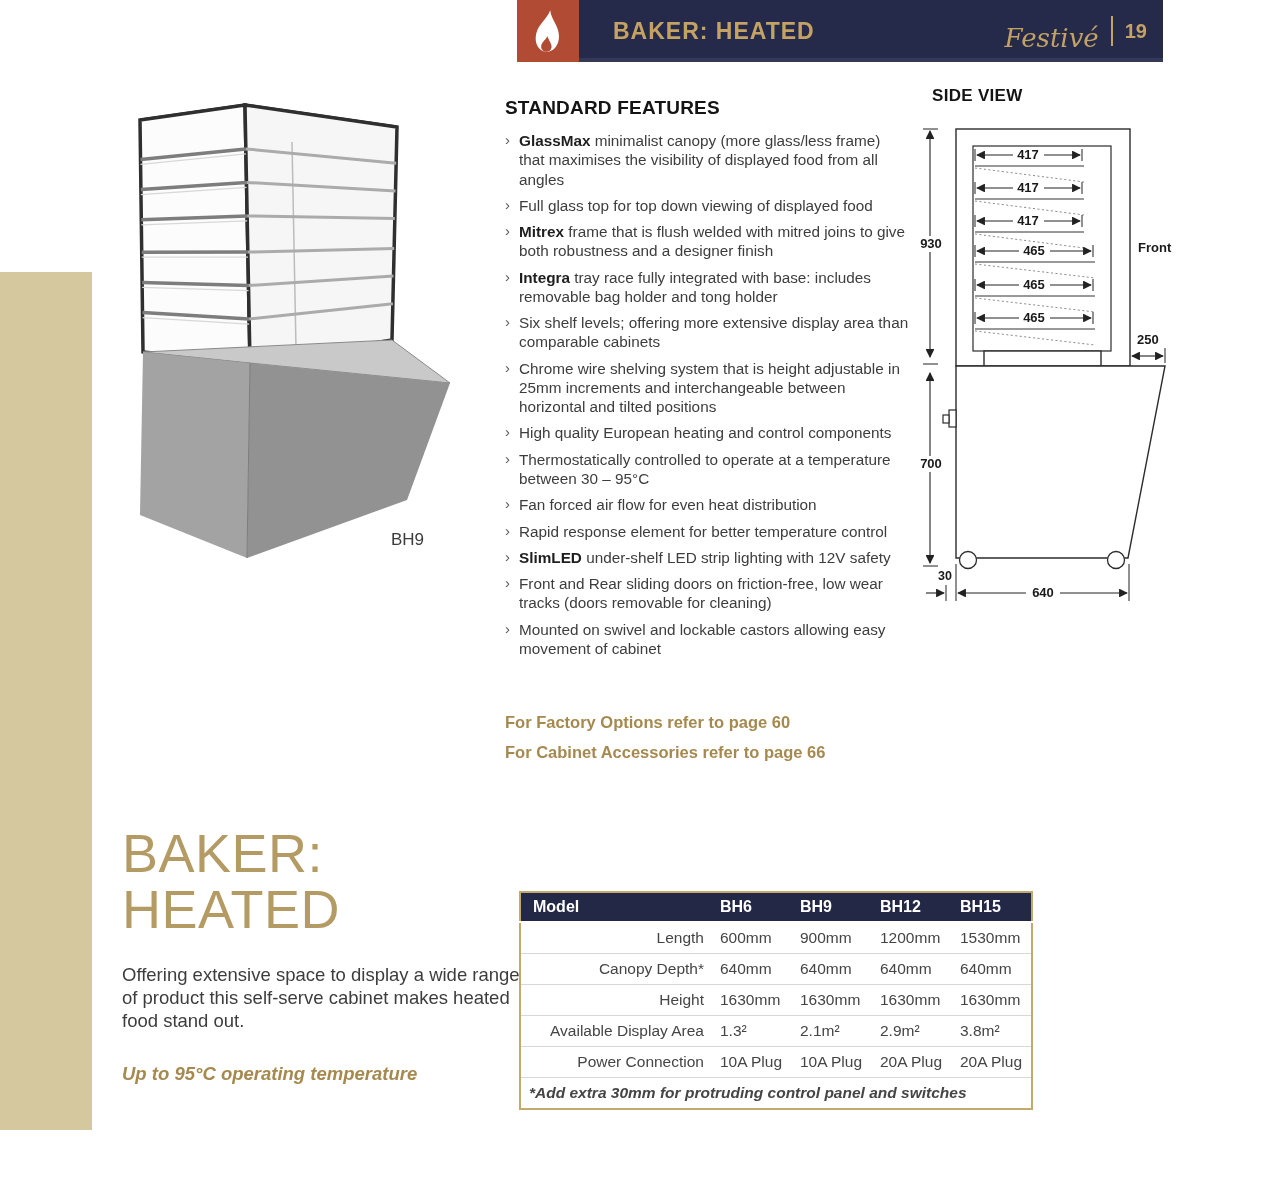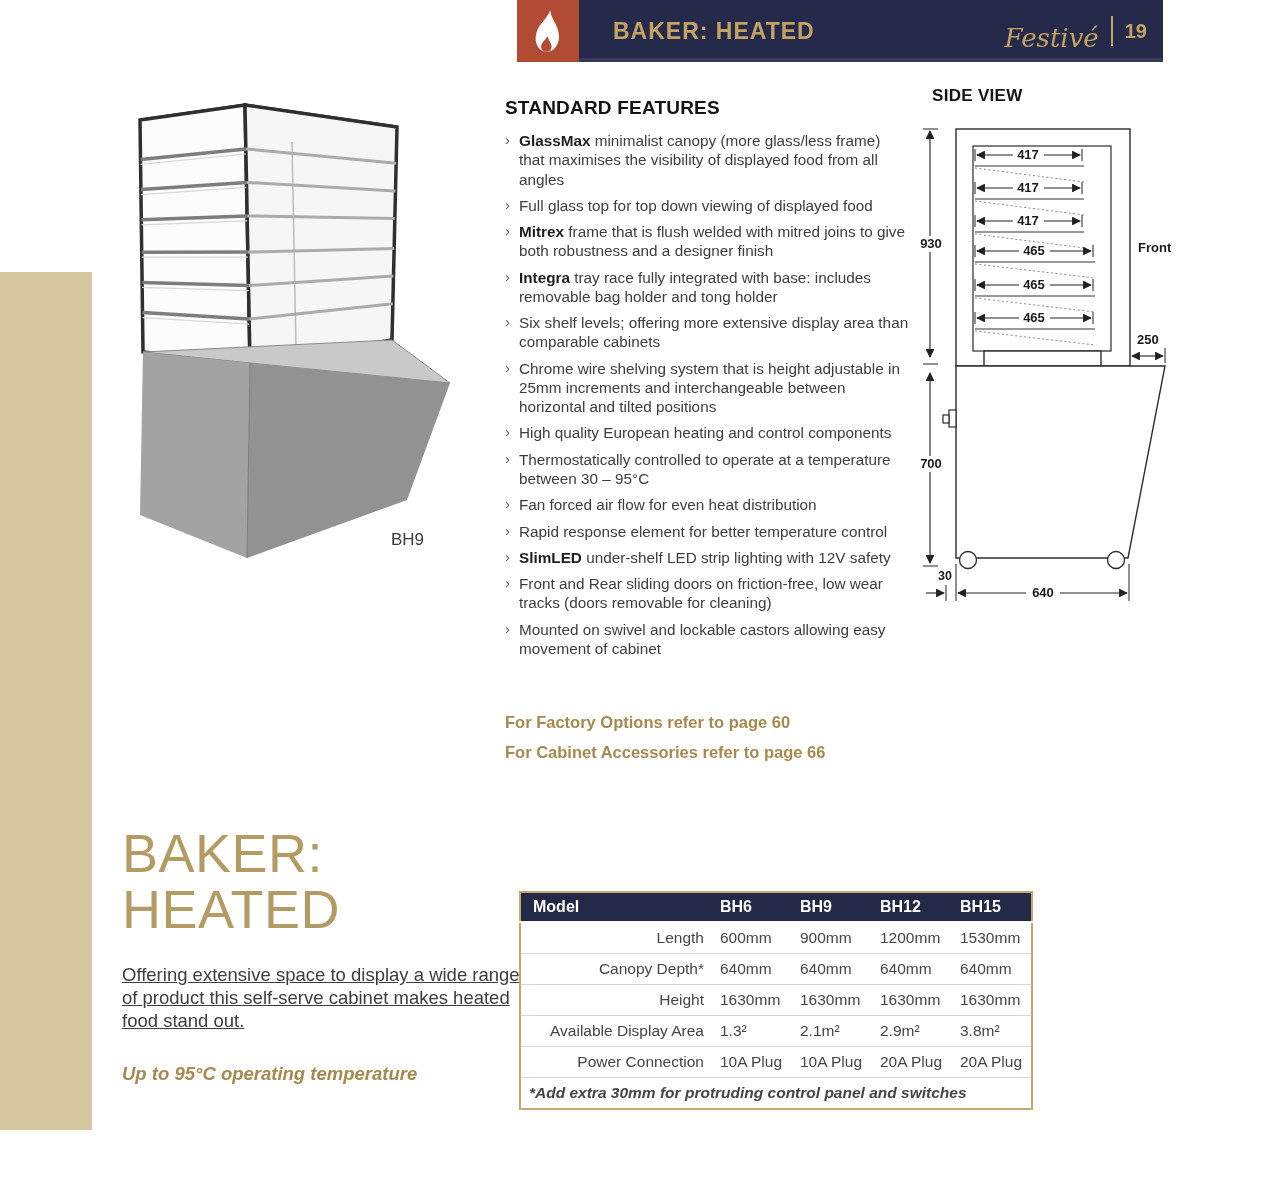--- a/index.html
+++ b/index.html
@@ -43,21 +43,21 @@
   .dline{stroke:#222;stroke-width:1.1;}
   .tick{stroke:#222;stroke-width:1;}
   .outline{fill:#fff;stroke:#2c2c2c;stroke-width:1.4;}
   .thin{fill:none;stroke:#2c2c2c;stroke-width:1.2;}
   .shelfline{stroke:#333;stroke-width:1;}
   .dotted{stroke:#8a8a8a;stroke-width:1;stroke-dasharray:2,2.5;fill:none;}
 
   
   .intro{position:absolute;left:122px;top:826px;width:400px;}
   .intro h1{margin:0;font-size:54px;line-height:1.03;font-weight:400;color:#b49b64;letter-spacing:0.5px;}
-  .intro .desc{margin:27px 0 0 0;font-size:18.5px;line-height:1.24;color:#3d3d3d;text-decoration:underline;}
+  .intro .desc{margin:27px 0 0 0;font-size:18.5px;line-height:1.24;color:#3d3d3d;}
   .intro .highlight{margin:30px 0 0 0;font-size:18.5px;font-weight:bold;font-style:italic;color:#a6894f;}
 
   
   #spec-table{position:absolute;left:519px;top:891px;width:514px;border-collapse:collapse;
               border:2px solid #c2a96c;table-layout:fixed;}
   #spec-table col.c0{width:192px;}
   #spec-table col.cv{width:80px;}
   #spec-table th{background:#232847;color:#fff;font-size:16px;font-weight:bold;text-align:left;
                  padding:5px 8px;height:18px;}
   #spec-table th:first-child{padding-left:12px;}

